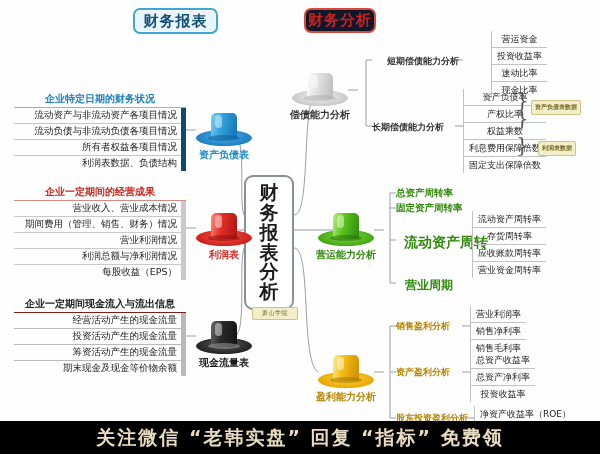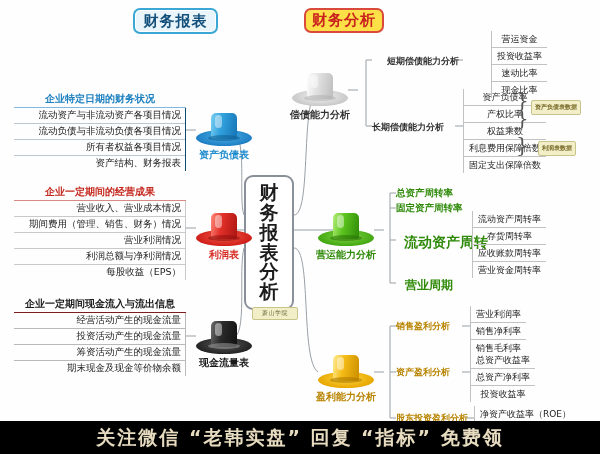--- a/index.html
+++ b/index.html
@@ -21,22 +21,22 @@
     font-weight:bold;
     letter-spacing:1px;
   }
   #pill-reports {
     left:133px; top:8px; width:85px; height:26px;
     border:2px solid #3aa7d4; background:#eaf5fb; color:#12507b;
     font-size:15px;
     box-shadow:0 0 0 1px #ffffff inset;
   }
   #pill-analysis {
-    left:304px; top:8px; width:80px; height:25px;
-    border:2px solid #d94a3c; background:#fde047; color:#c9211e;
+    left:304px; top:8px; width:72px; height:25px;
+    border:2px solid #d94a3c; background:#0f172a; color:#c9211e;
     font-size:15px;
   }
 
   
   #center-node {
     position:absolute; left:244px; top:175px; width:50px; height:135px;
     border:2px solid #8a9099; border-radius:9px; background:#ffffff;
     display:flex; flex-direction:column; align-items:center; justify-content:center;
     font-size:19px; font-weight:bold; color:#1c1c1c; line-height:1.05;
     letter-spacing:0px;
@@ -103,21 +103,21 @@
     font-size:10px; font-weight:bold; text-align:center;
     padding-bottom:1px; margin-bottom:0px;
     white-space:nowrap;
   }
   .lrow {
     font-size:9.5px; color:#1b1b1b; text-align:right;
     padding:1px 4px 1px 4px; white-space:nowrap;
     border-bottom:1px solid #b9c8d6;
   }
   .lrow:last-child { border-bottom:none; }
-  .lbox { border-right:1px solid #0c4a6e; }
+  .lbox { border-right:5px solid #0c4a6e; }
 
   #grp-balance { left:14px; top:92px; width:172px; }
   #grp-balance .gtitle { color:#1b7fbf; border-bottom:1px solid #7fb9dd; }
   #grp-income  { left:14px; top:185px; width:172px; }
   #grp-income  .gtitle { color:#c4281f; border-bottom:1px solid #d98a84; }
   #grp-income .lrow { border-bottom-color:#c9c9c9; }
   #grp-income .lbox { border-right-color:#c9c9c9; }
   #grp-cash    { left:14px; top:297px; width:172px; }
   #grp-cash    .gtitle { color:#1a1a1a; border-bottom:1px solid #7f1d1d; }
   #grp-cash .lrow { border-bottom-color:#b9b9b9; }
@@ -204,21 +204,21 @@
     <span class="ch">析</span>
   </div>
   <div id="center-badge">萧山学院</div>
 
   <div class="lgroup" id="grp-balance">
     <div class="gtitle">企业特定日期的财务状况</div>
     <div class="lbox">
       <div class="lrow">流动资产与非流动资产各项目情况</div>
       <div class="lrow">流动负债与非流动负债各项目情况</div>
       <div class="lrow">所有者权益各项目情况</div>
-      <div class="lrow">资产结构、财务报表</div>
+      <div class="lrow">利润表数据、负债结构</div>
     </div>
   </div>
   <div class="hat h-blue" style="left:196px; top:106px;">
     <div class="brim"></div>
     <div class="crown"></div>
     <div class="band"></div>
     <div class="gloss"></div>
   </div>
   <div class="hat-label" style="left:164px; top:148px; color:#1f8ccd;">资产负债表</div>
 

